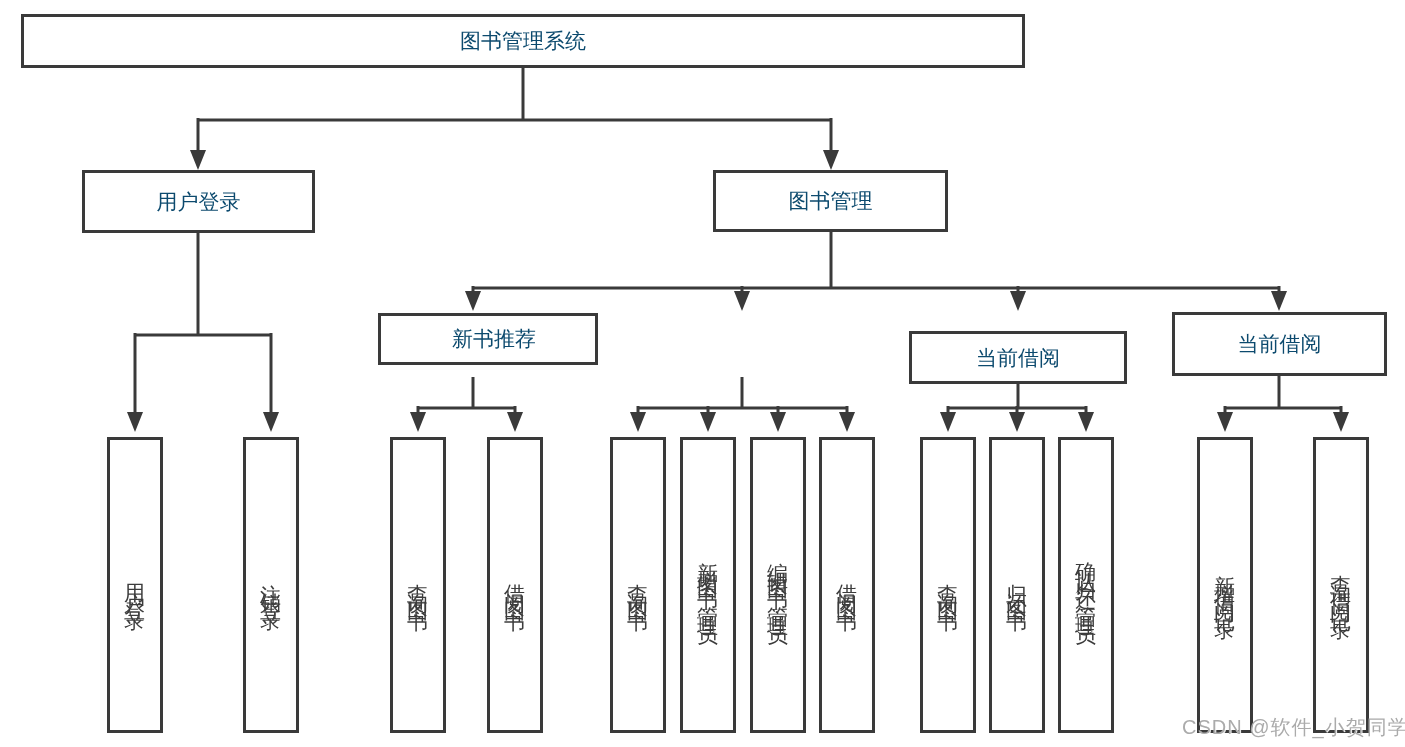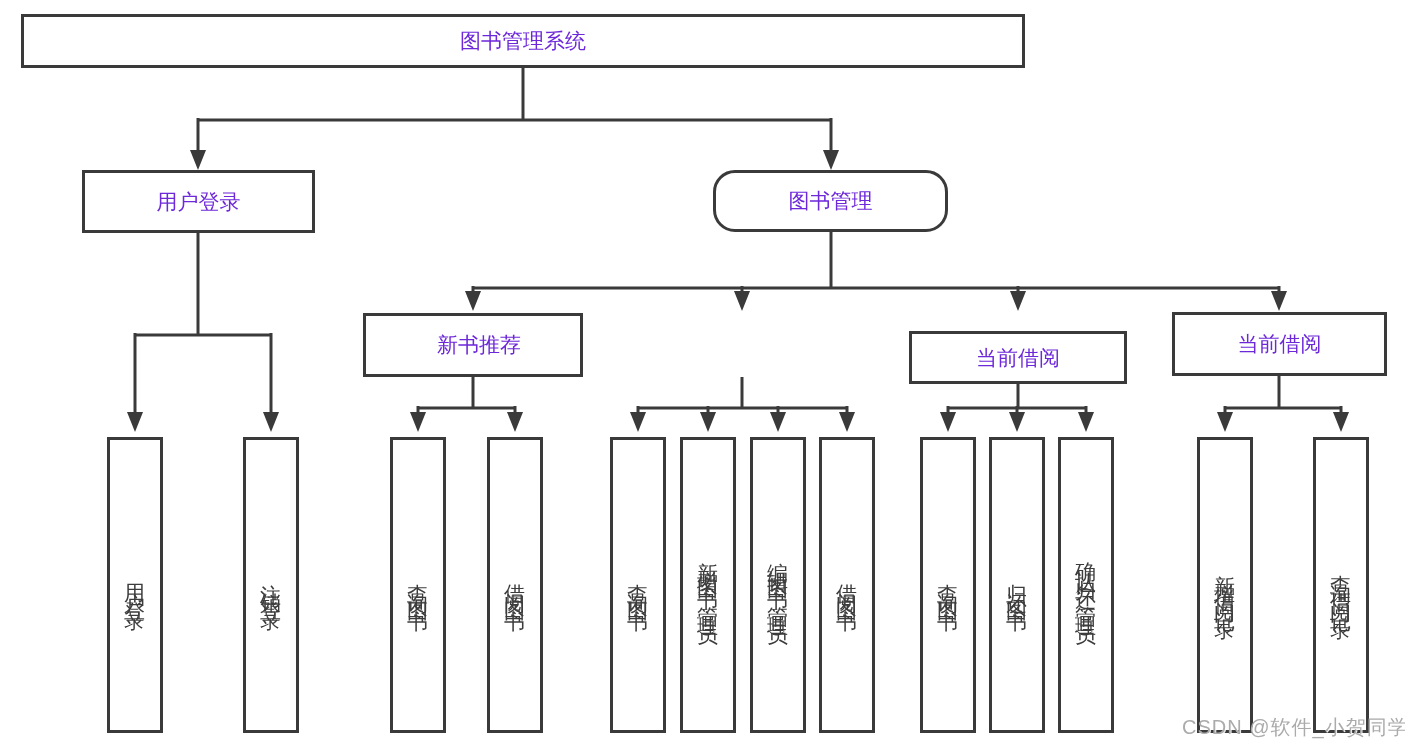--- a/index.html
+++ b/index.html
@@ -10,21 +10,21 @@
     font-family:"Liberation Sans",sans-serif;
     overflow:hidden;
   }
   .connectors{position:absolute;left:0;top:0;z-index:1;}
   .box{
     position:absolute;
     box-sizing:border-box;
     background:#ffffff;
     border:3px solid #3a3a3a;
     display:flex;align-items:center;justify-content:center;
-    color:#6d28d9;
+    color:#0c4a6e;
     font-size:21px;
     z-index:2;
     text-align:right;
   }
   .leaf{
     position:absolute;
     box-sizing:border-box;
     top:437px;height:296px;width:56px;
     background:#ffffff;
     border:3px solid #3a3a3a;
@@ -122,25 +122,25 @@
     </g>
   </svg>
 
   <div class="box" style="left:21px;top:14px;width:1004px;height:54px;">
     <span>图书管理系统</span>
   </div>
 
   <div class="box" style="left:82px;top:170px;width:233px;height:63px;">
     <span>用户登录</span>
   </div>
-  <div class="box" style="left:713px;top:170px;width:235px;height:62px;border-radius:22px;">
+  <div class="box" style="left:713px;top:170px;width:235px;height:62px;">
     <span>图书管理</span>
   </div>
 
-  <div class="box" style="left:363px;top:313px;width:220px;height:64px;padding-left:12px;">
+  <div class="box" style="left:378px;top:313px;width:220px;height:52px;padding-left:12px;">
     <span>新书推荐</span>
   </div>
   <div class="box" style="left:909px;top:331px;width:218px;height:53px;">
     <span>当前借阅</span>
   </div>
   <div class="box" style="left:1172px;top:312px;width:215px;height:64px;">
     <span>当前借阅</span>
   </div>
 
   <div class="leaf" style="left:107px;">

